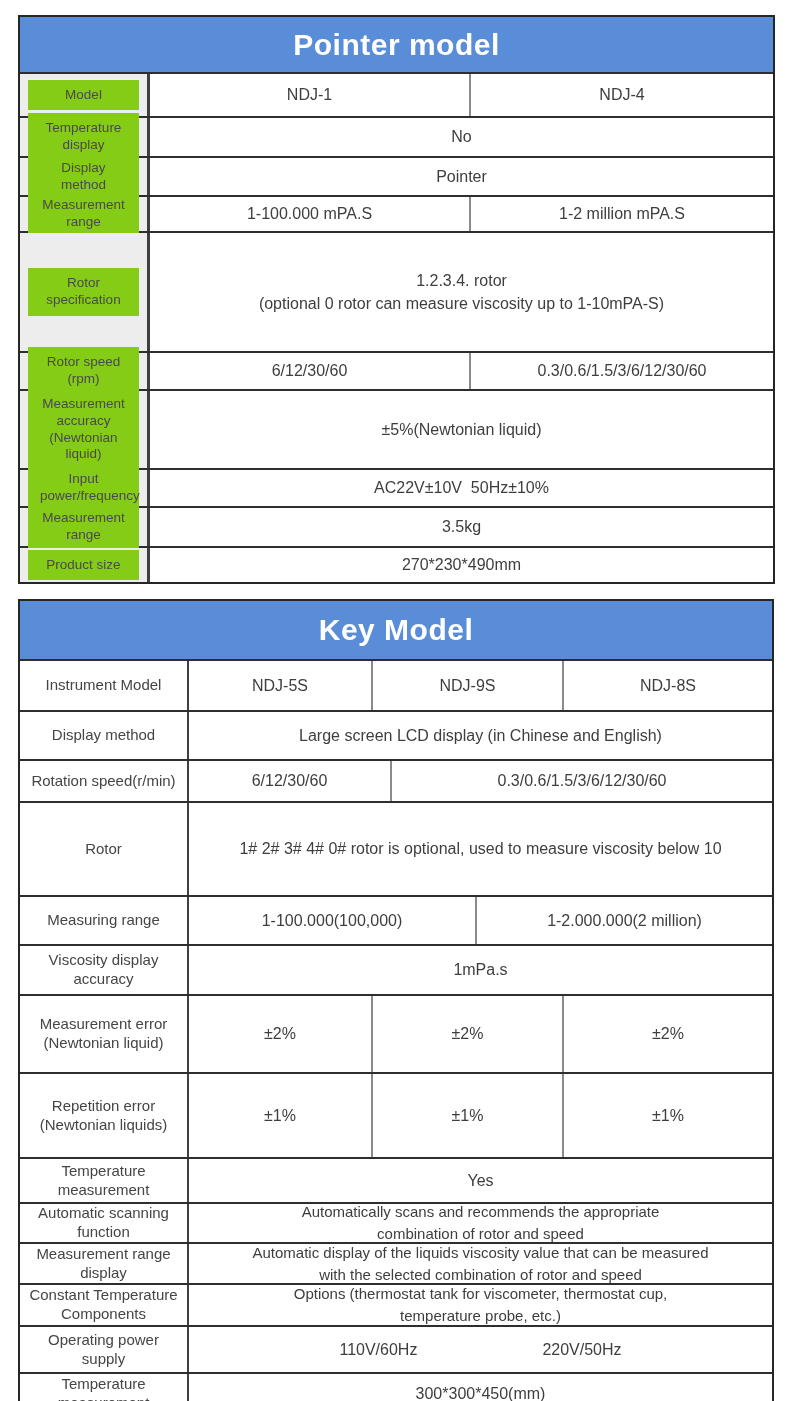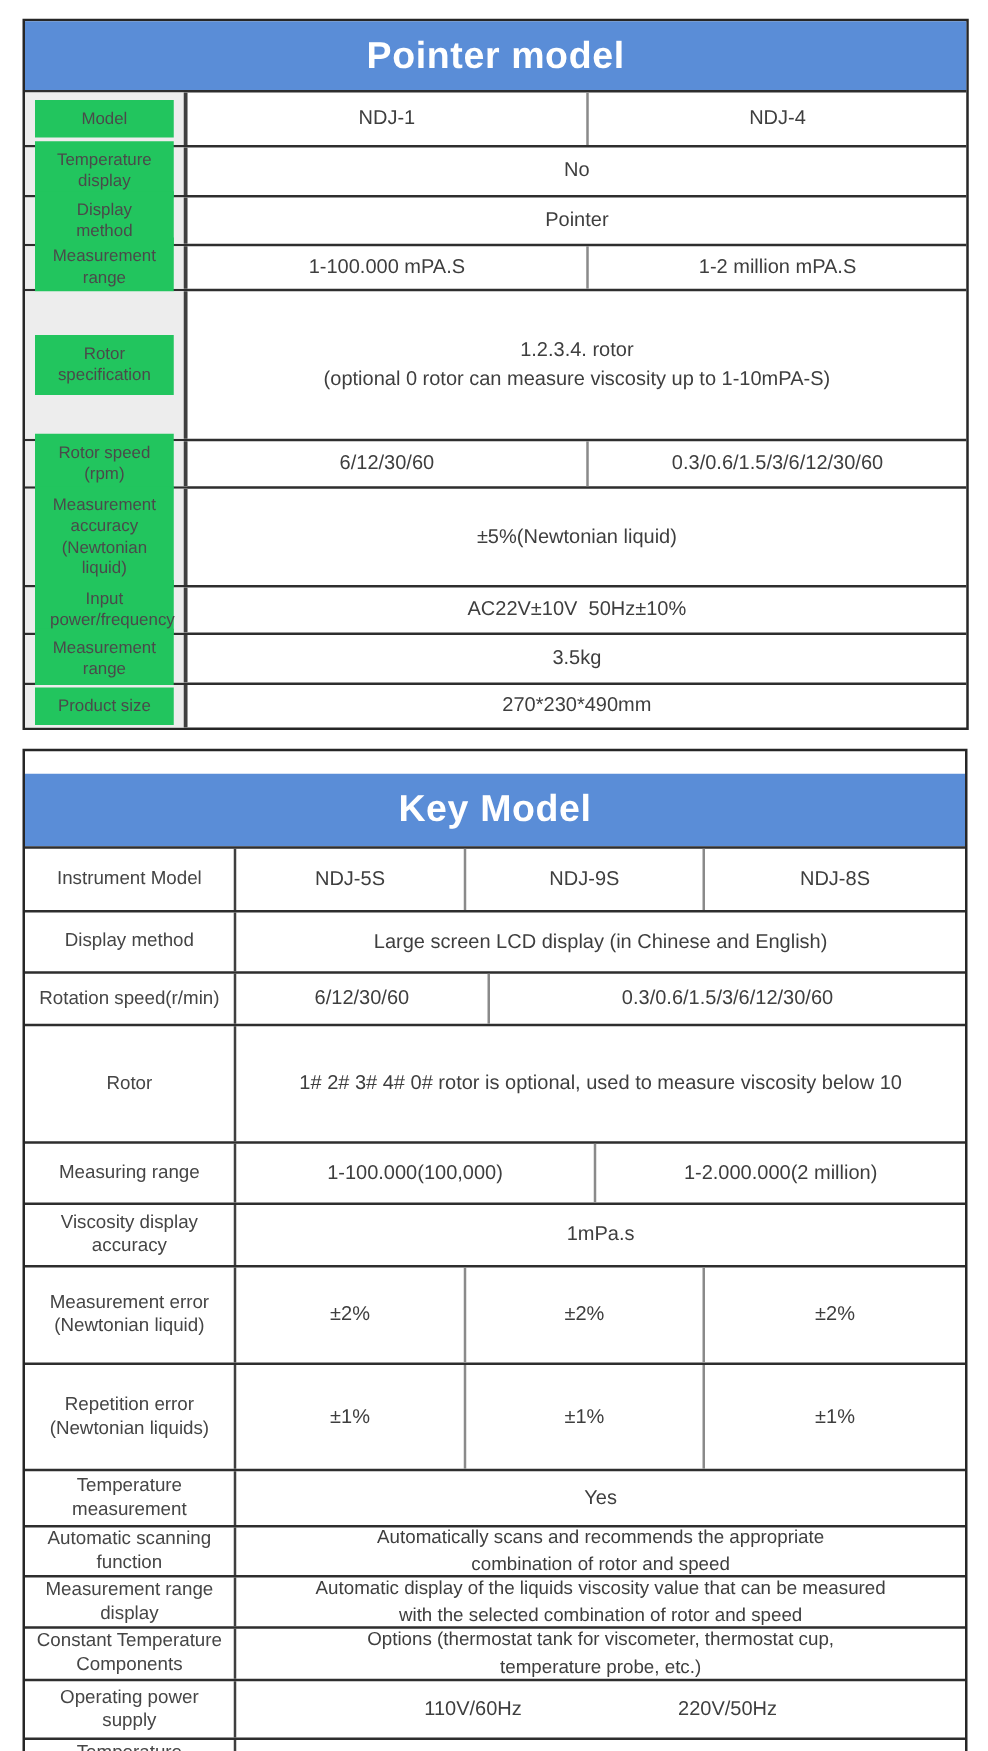--- a/index.html
+++ b/index.html
@@ -20,37 +20,37 @@
   .tbl2 { width: 756px; }
   .tbl-header {
     display: flex; align-items: center; justify-content: center;
     background: #5a8dd7;
     color: #ffffff;
     font-weight: 700;
     font-size: 30px;
     letter-spacing: 0.5px;
   }
   .t1 .tbl-header { height: 55px; }
-  .t2 .tbl-header { height: 58px; margin-top: 18px; }
+  .t2 .tbl-header { height: 58px; }
 
   .row { display: flex; border-top: 2px solid #2e2e2e; width: 100%; }
 
   
   .lbl {
     flex: none;
     display: flex; align-items: center; justify-content: center;
     text-align: center;
     border-right: 2px solid #3f3f3f;
     font-size: 14px;
     line-height: 1.25;
     padding: 2px;
   }
   .t1 .lbl { width: 130px; background: #ededed; border-right-width: 3px; }
   .t1 .lbl .lblbox {
-    background: #22c55e;
+    background: #84cc16;
     width: calc(100% - 12px);
     padding: 7px 12px;
     font-size: 13.5px;
     color: #4a4a4a;
   }
   .t2 .lbl { width: 169px; font-size: 15px; color: #454545; padding: 2px 9px; }
 
   
   .val {
     display: flex; align-items: center; justify-content: center;

